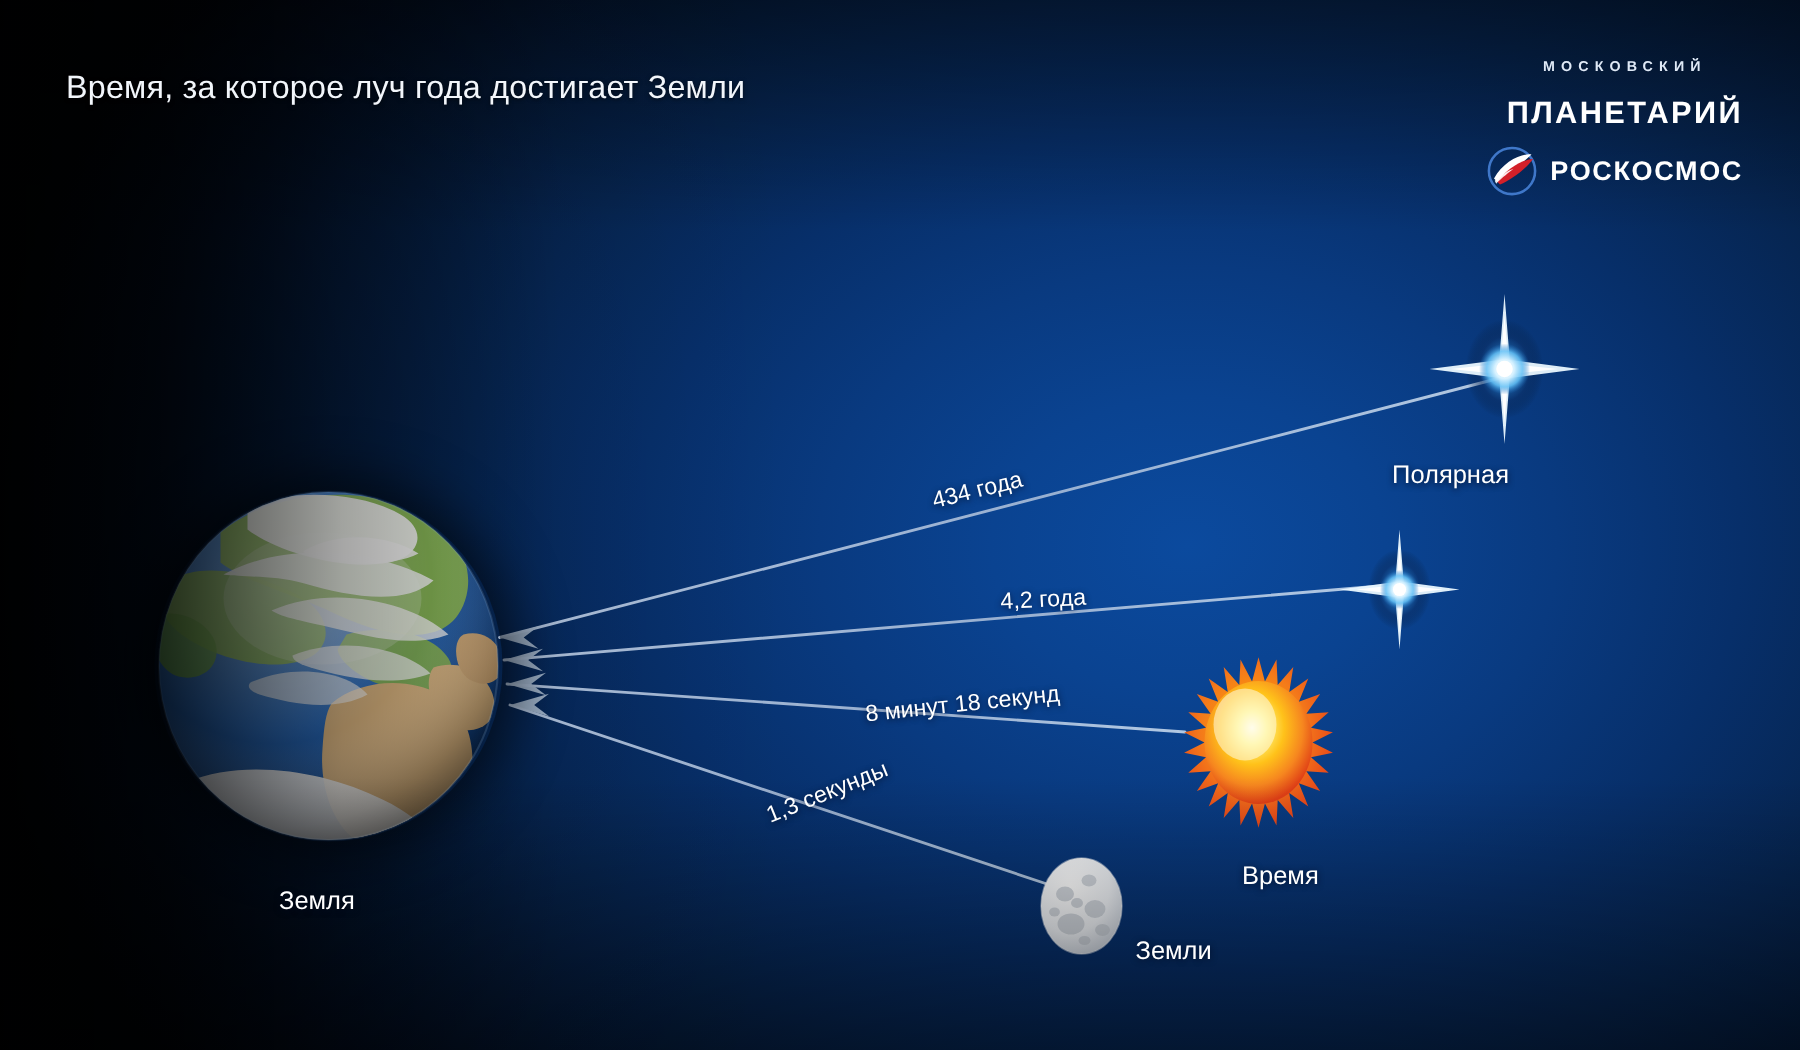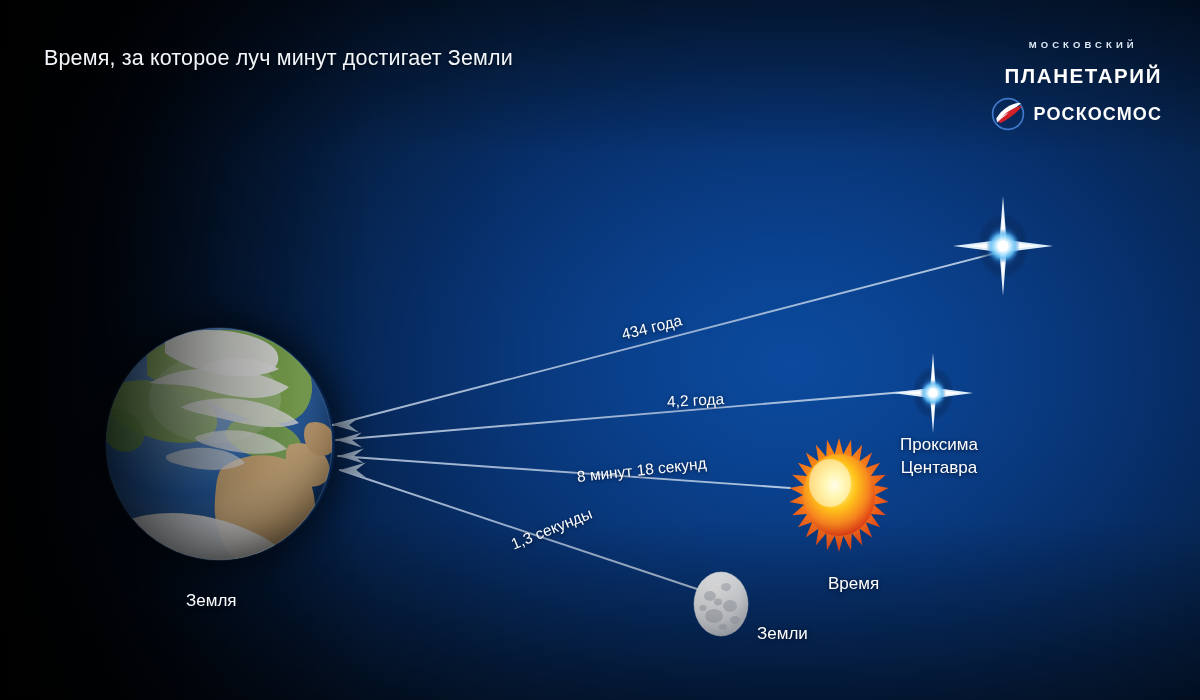--- a/index.html
+++ b/index.html
@@ -305,21 +305,21 @@
       <ellipse cx="40" cy="40" rx="21" ry="27" fill="url(#starHalo)"></ellipse>
       <path d="M40,0 L42.8,35 L80,40 L42.8,45 L40,80 L37.2,45 L0,40 L37.2,35 Z" fill="#eaf8ff" opacity="0.95"></path>
       <path d="M40,11 L42,37 L69,40 L42,43 L40,69 L38,43 L11,40 L38,37 Z" fill="#ffffff"></path>
       <circle cx="40" cy="40" r="13" fill="url(#starCore)"></circle>
       <circle cx="40" cy="40" r="4.4" fill="#ffffff"></circle>
     </svg>
   </div>
 
   <div id="vignette"></div>
 
-  <div id="title">Время, за которое луч минут достигает Земли</div>
+  <div id="title">Время, за которое луч года достигает Земли</div>
 
   <div id="logo-planetarium">
     <span class="lg-top">МОСКОВСКИЙ</span>
     <span class="lg-main">ПЛАНЕТАРИЙ</span>
   </div>
 
   <div id="logo-roscosmos">
     <svg width="34" height="34" viewBox="0 0 34 34">
       <circle cx="17" cy="17" r="15.4" fill="none" stroke="#3f77c9" stroke-width="1.7"></circle>
       <path d="M5,22 C11,11 23,5 30,6 C24,12 14,19 7,24 Z" fill="#ffffff"></path>
@@ -330,20 +330,17 @@
   </div>
 
   <div class="ray-label" style="left: 622px; top: 326px; transform: rotate(-14deg);">434 года</div>
   <div class="ray-label" style="left: 667px; top: 393px; transform: rotate(-3deg);">4,2 года</div>
   <div class="ray-label" style="left: 577px; top: 468px; transform: rotate(-6deg);">8 минут 18 секунд</div>
   <div class="ray-label" style="left: 512px; top: 536px; transform: rotate(-22deg);">1,3 секунды</div>
 
   <div class="obj-label" id="lbl-earth" style="top: 590px; left: 186px;">Земля</div>
   <div class="obj-label" id="lbl-moon" style="top: 623px; left: 757px;">Земли</div>
   <div class="obj-label" id="lbl-sun" style="top: 573px; left: 828px;">Время</div>
-  <div class="obj-label center" id="lbl-proxima" style="top: 434px; left: 849px; width: 180px;">
-    <div>Проксима</div>
-    <div>Центавра</div>
-  </div>
   <div class="obj-label center" id="lbl-polaris" style="top: 306px; left: 877px; width: 180px;">
+    <div>Полярная</div>
   </div>
 
 </div>
 
 </body></html>

